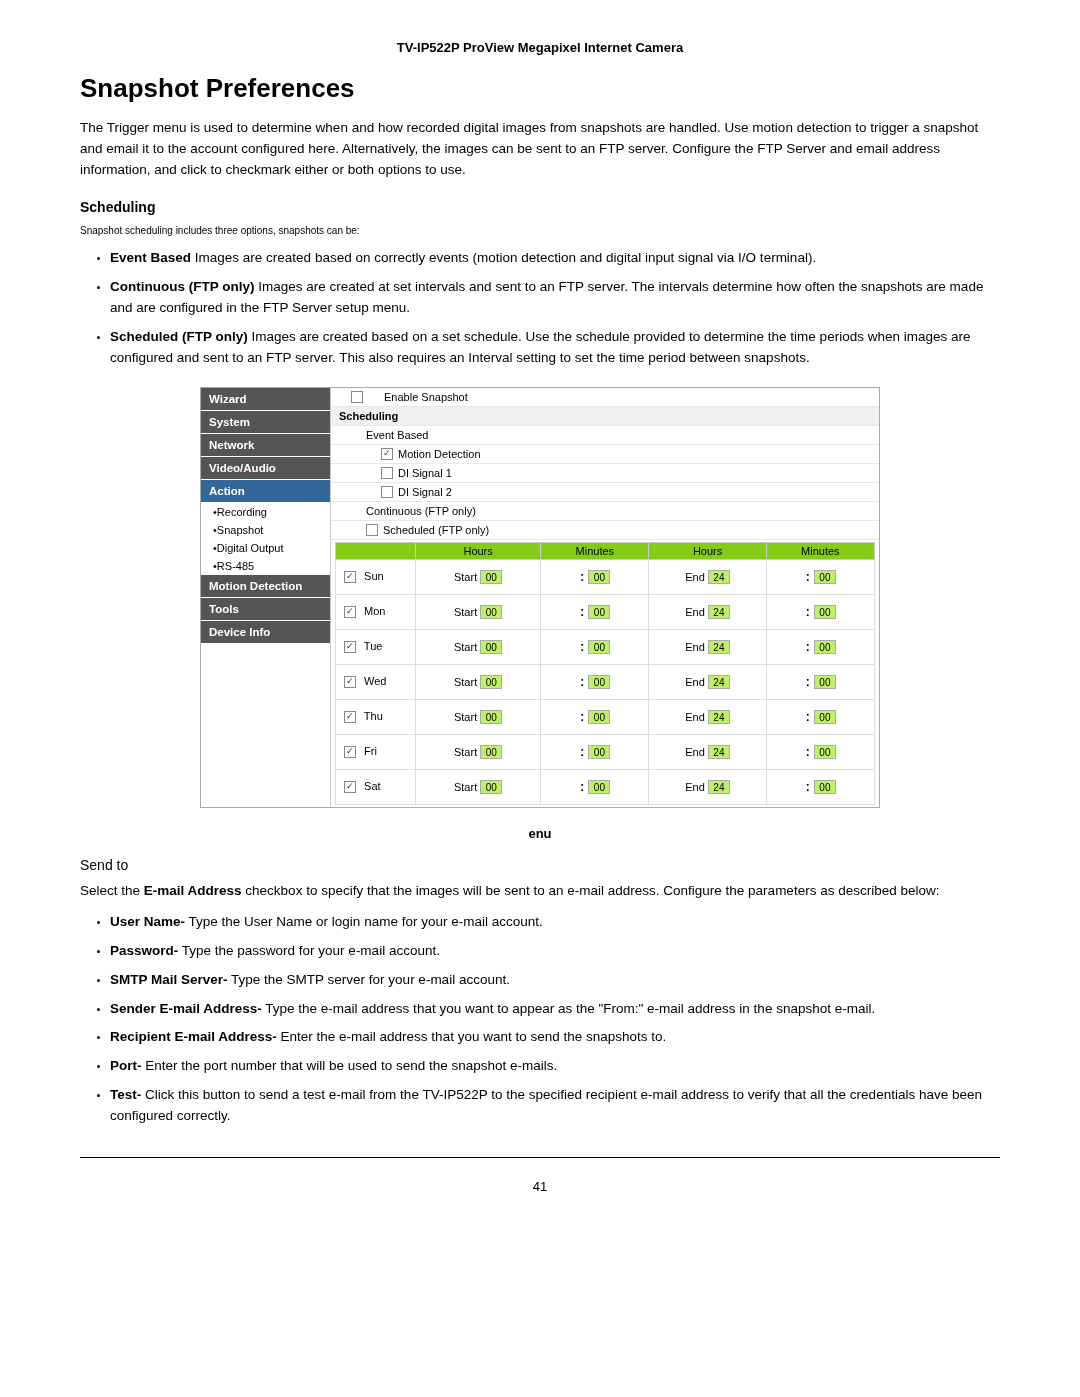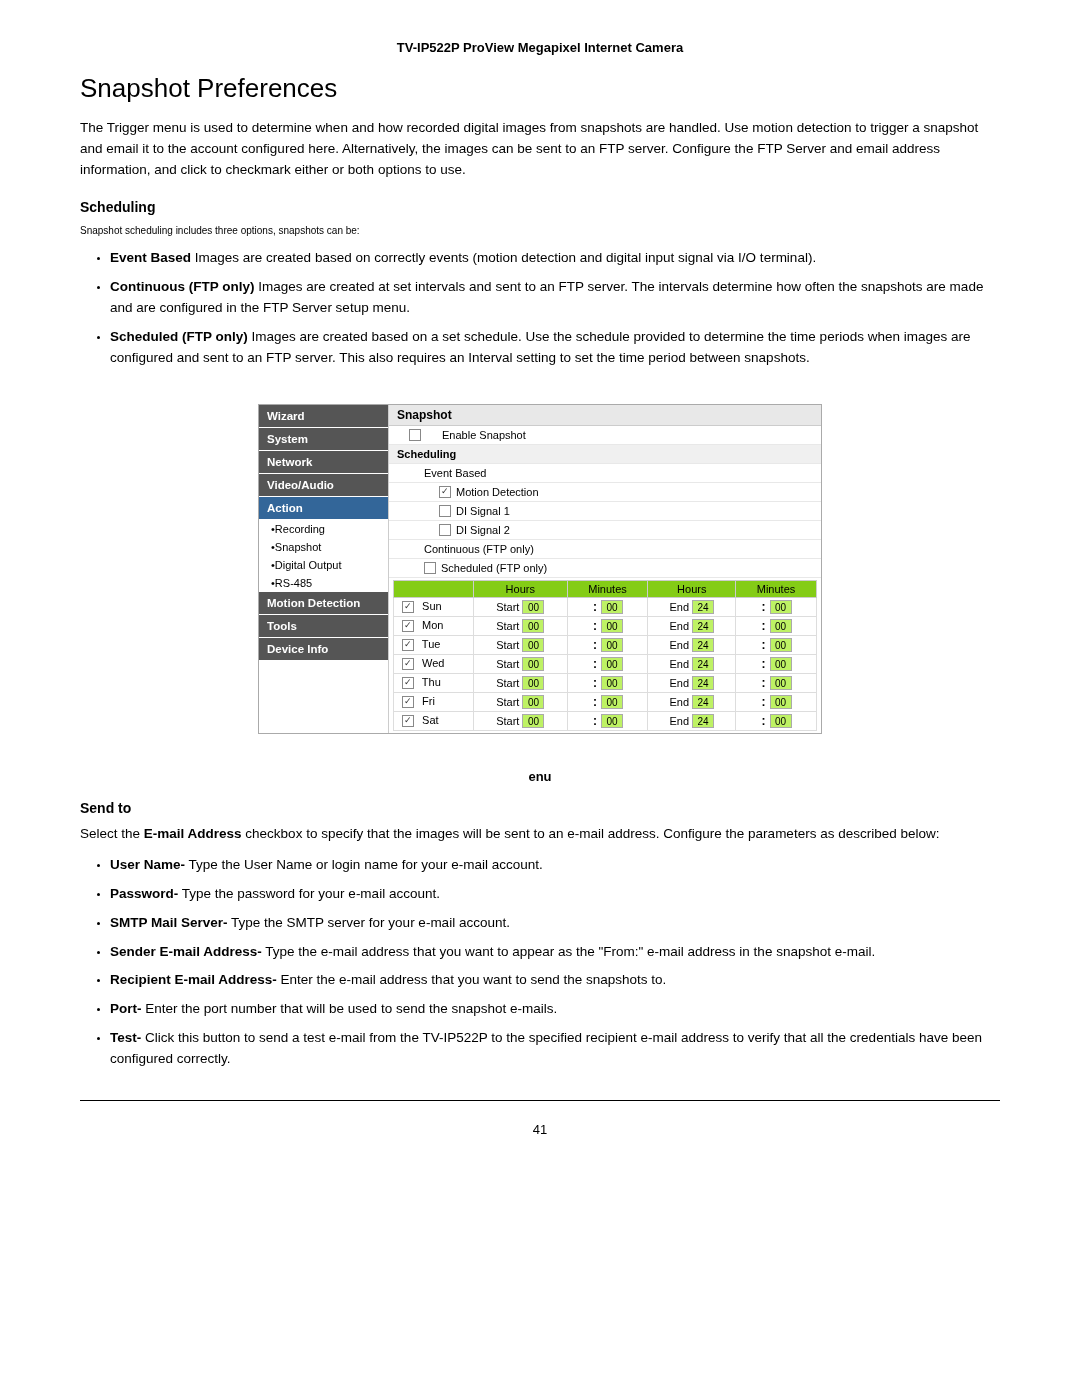--- a/index.html
+++ b/index.html
@@ -13,21 +13,21 @@
       padding: 40px 80px 60px 80px;
     }
     .page-header {
       text-align: center;
       font-weight: bold;
       font-size: 13px;
       margin-bottom: 18px;
     }
     .page-title {
       font-size: 26px;
-      font-weight: normal;
+      font-weight: bold;
       margin-bottom: 14px;
       font-family: Arial, sans-serif;
     }
     .intro-text {
       font-size: 13.5px;
       line-height: 1.55;
       margin-bottom: 18px;
     }
     .section-heading {
       font-weight: bold;
@@ -49,22 +49,22 @@
       margin-bottom: 8px;
       list-style-type: disc;
     }
     .bullet-list li::marker {
       font-size: 10px;
     }
     
     .ui-screenshot {
       display: flex;
       border: 1px solid #aaa;
-      margin: 35px auto;
-      width: 564px;
+      margin: 18px auto;
+      width: 680px;
       font-size: 11px;
       background: #fff;
     }
     
     .ui-sidebar {
       width: 130px;
       background: #fff;
       border-right: 1px solid #ccc;
       flex-shrink: 0;
     }
@@ -148,21 +148,21 @@
     }
     .schedule-table th {
       background: #84cc16;
       padding: 2px 5px;
       text-align: center;
       border: 1px solid #ccc;
       font-weight: normal;
       font-size: 11px;
     }
     .schedule-table td {
-      padding: 2px 4px;
+      padding: 10px 4px;
       border: 1px solid #ddd;
       text-align: center;
       vertical-align: middle;
     }
     .schedule-table td.day-cell {
       text-align: left;
       padding-left: 8px;
     }
     .sched-input {
       width: 22px;
@@ -180,21 +180,21 @@
       padding: 0 1px;
     }
     .caption-text {
       text-align: center;
       font-weight: bold;
       font-size: 13px;
       margin-top: 4px;
     }
     
     .send-to-heading {
-      font-weight: bold;
+      font-weight: normal;
       font-size: 14px;
       margin-top: 16px;
       margin-bottom: 8px;
     }
     .send-to-text {
       font-size: 13.5px;
       line-height: 1.55;
       margin-bottom: 10px;
     }
     .page-footer {
@@ -248,23 +248,20 @@
     <div class="sidebar-sub active">•Snapshot</div>
     <div class="sidebar-sub">•Digital Output</div>
     <div class="sidebar-sub">•RS-485</div>
     <div class="sidebar-item">Motion Detection</div>
     <div class="sidebar-item">Tools</div>
     <div class="sidebar-item">Device Info</div>
   </div>
 
   <div class="ui-main">
 
-    <div class="ui-main-header">
-      <span>Snapshot</span>
-    </div>
 
     <div class="ui-row indent1">
       <span class="ui-checkbox"></span>
       <span>Enable Snapshot</span>
     </div>
 
     <div class="ui-row section-row">
       <span>Scheduling</span>
     </div>
 

